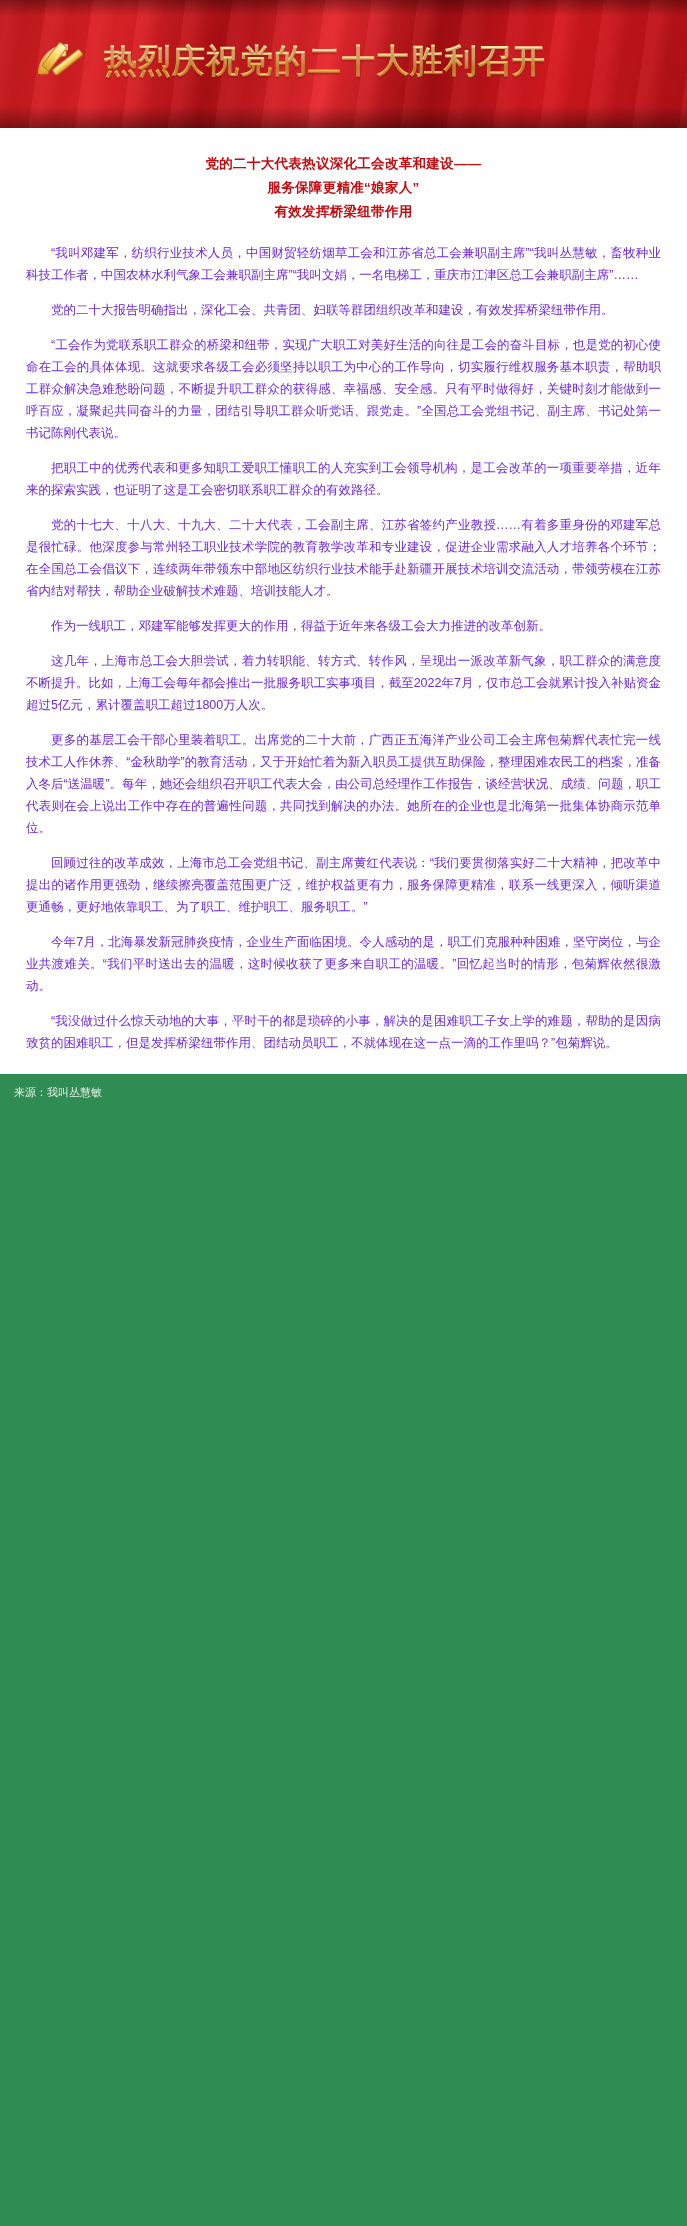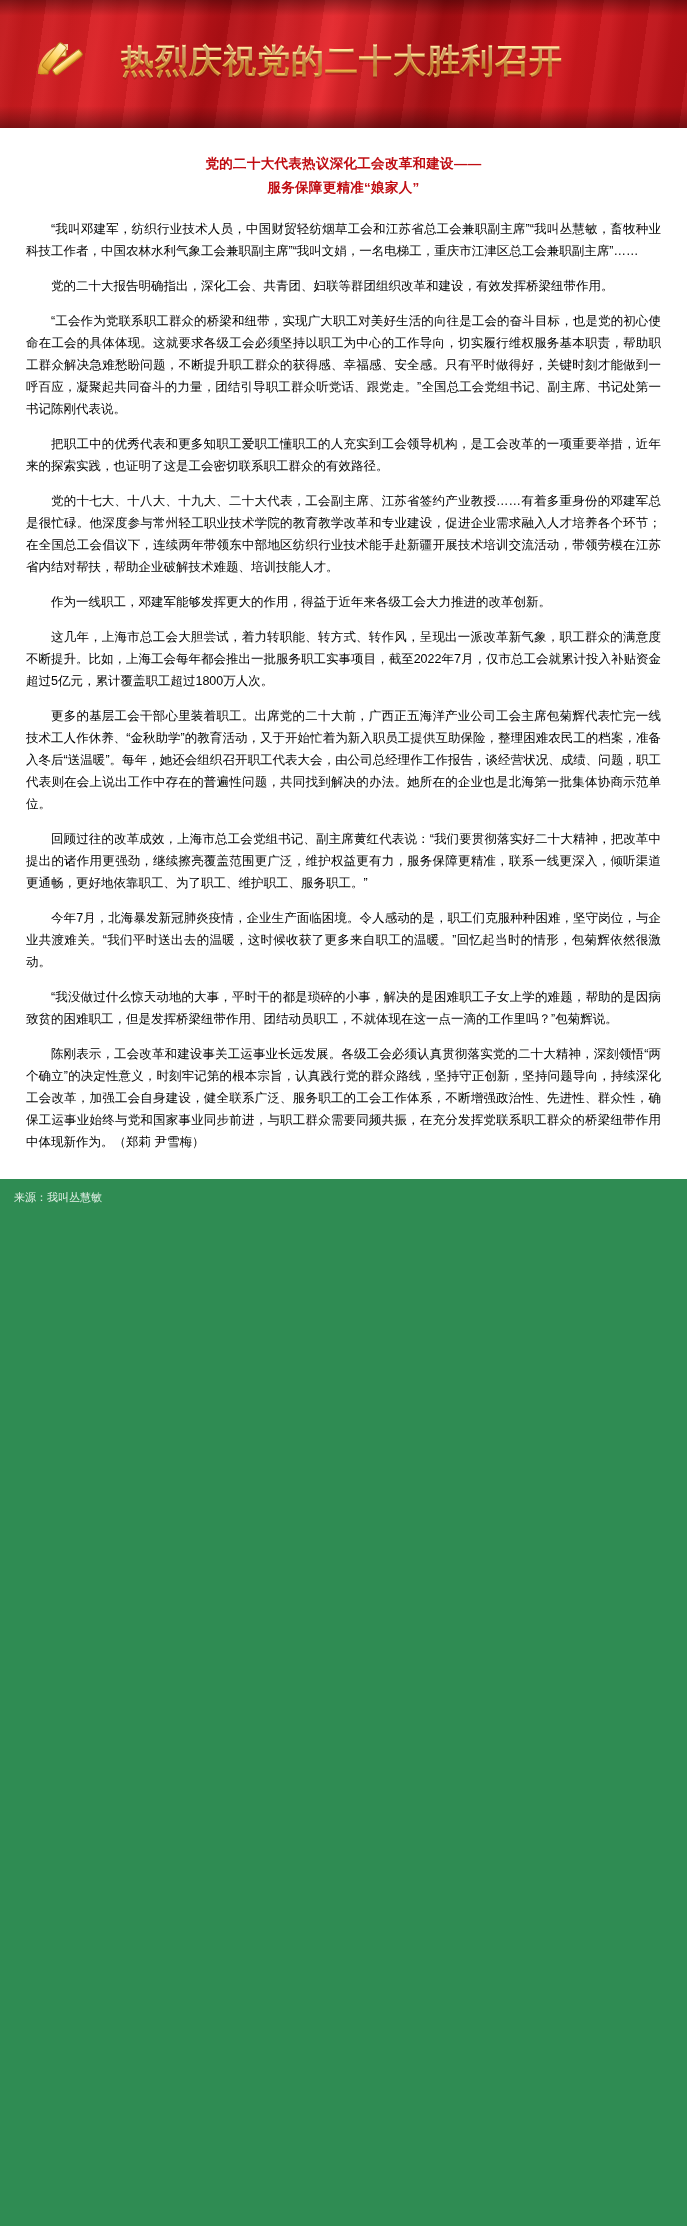--- a/index.html
+++ b/index.html
@@ -49,42 +49,42 @@
     background: linear-gradient(0deg, rgba(0,0,0,.38), rgba(0,0,0,0));
   }
   .emblem {
     position: absolute;
     left: 30px; top: 30px;
     width: 66px; height: 64px;
     z-index: 3;
   }
   .banner-title {
     position: absolute;
-    left: 121px; top: 28px;
+    left: 104px; top: 28px;
     width: 560px;
     height: 66px;
     display: flex;
     align-items: center;
     z-index: 3;
     font-family: "DejaVu Sans", "Liberation Sans", sans-serif;
     font-size: 33px;
     font-weight: bold;
     letter-spacing: 1px;
     color: #ffe9a8;
     background: linear-gradient(180deg, #fff6cf 0%, #ffe08a 45%, #e8ae3c 60%, #fff2c0 100%);
     -webkit-background-clip: text;
     background-clip: text;
     -webkit-text-fill-color: transparent;
     text-shadow: 0 2px 0 rgba(120,30,10,.35);
     white-space: nowrap;
   }
   
   .content {
     margin: 0;
-    padding: 18px 26px 26px 26px;
+    padding: 18px 26px 20px 26px;
     background: #ffffff;
     box-sizing: border-box;
     width: 687px;
   }
   .headline {
     text-align: center;
     color: #c00d12;
     font-weight: bold;
     font-size: 13.5px;
     line-height: 24px;
@@ -95,21 +95,21 @@
     display: block;
   }
   .article {
     margin-top: 18px;
   }
   .article p {
     margin: 0 0 13px 0;
     text-indent: 2em;
     font-size: 12.5px;
     line-height: 22px;
-    color: #000000;
+    color: #6d28d9;
     text-align: justify;
     font-family: "Liberation Sans", "DejaVu Sans", sans-serif;
   }
   .article p:last-child {
     margin-bottom: 0;
   }
   
   .footer {
     background: #2f8c53;
     padding: 10px 14px 14px 14px;
@@ -149,35 +149,35 @@
     </svg>
 
     <div class="banner-title">热烈庆祝党的二十大胜利召开</div>
   </div>
 
   <div class="content">
 
     <div class="headline">
       <span class="l1">党的二十大代表热议深化工会改革和建设——</span>
       <span class="l2">服务保障更精准“娘家人”</span>
+      <span class="l3">有效发挥桥梁纽带作用</span>
     </div>
 
     <div class="article" id="article-body">
         <p>“我叫邓建军，纺织行业技术人员，中国财贸轻纺烟草工会和江苏省总工会兼职副主席”“我叫丛慧敏，畜牧种业科技工作者，中国农林水利气象工会兼职副主席”“我叫文娟，一名电梯工，重庆市江津区总工会兼职副主席”……</p>
         <p>党的二十大报告明确指出，深化工会、共青团、妇联等群团组织改革和建设，有效发挥桥梁纽带作用。</p>
         <p>“工会作为党联系职工群众的桥梁和纽带，实现广大职工对美好生活的向往是工会的奋斗目标，也是党的初心使命在工会的具体体现。这就要求各级工会必须坚持以职工为中心的工作导向，切实履行维权服务基本职责，帮助职工群众解决急难愁盼问题，不断提升职工群众的获得感、幸福感、安全感。只有平时做得好，关键时刻才能做到一呼百应，凝聚起共同奋斗的力量，团结引导职工群众听党话、跟党走。”全国总工会党组书记、副主席、书记处第一书记陈刚代表说。</p>
         <p>把职工中的优秀代表和更多知职工爱职工懂职工的人充实到工会领导机构，是工会改革的一项重要举措，近年来的探索实践，也证明了这是工会密切联系职工群众的有效路径。</p>
         <p>党的十七大、十八大、十九大、二十大代表，工会副主席、江苏省签约产业教授……有着多重身份的邓建军总是很忙碌。他深度参与常州轻工职业技术学院的教育教学改革和专业建设，促进企业需求融入人才培养各个环节；在全国总工会倡议下，连续两年带领东中部地区纺织行业技术能手赴新疆开展技术培训交流活动，带领劳模在江苏省内结对帮扶，帮助企业破解技术难题、培训技能人才。</p>
         <p>作为一线职工，邓建军能够发挥更大的作用，得益于近年来各级工会大力推进的改革创新。</p>
         <p>这几年，上海市总工会大胆尝试，着力转职能、转方式、转作风，呈现出一派改革新气象，职工群众的满意度不断提升。比如，上海工会每年都会推出一批服务职工实事项目，截至2022年7月，仅市总工会就累计投入补贴资金超过5亿元，累计覆盖职工超过1800万人次。</p>
         <p>更多的基层工会干部心里装着职工。出席党的二十大前，广西正五海洋产业公司工会主席包菊辉代表忙完一线技术工人作休养、“金秋助学”的教育活动，又于开始忙着为新入职员工提供互助保险，整理困难农民工的档案，准备入冬后“送温暖”。每年，她还会组织召开职工代表大会，由公司总经理作工作报告，谈经营状况、成绩、问题，职工代表则在会上说出工作中存在的普遍性问题，共同找到解决的办法。她所在的企业也是北海第一批集体协商示范单位。</p>
         <p>回顾过往的改革成效，上海市总工会党组书记、副主席黄红代表说：“我们要贯彻落实好二十大精神，把改革中提出的诸作用更强劲，继续擦亮覆盖范围更广泛，维护权益更有力，服务保障更精准，联系一线更深入，倾听渠道更通畅，更好地依靠职工、为了职工、维护职工、服务职工。”</p>
         <p>今年7月，北海暴发新冠肺炎疫情，企业生产面临困境。令人感动的是，职工们克服种种困难，坚守岗位，与企业共渡难关。“我们平时送出去的温暖，这时候收获了更多来自职工的温暖。”回忆起当时的情形，包菊辉依然很激动。</p>
         <p>“我没做过什么惊天动地的大事，平时干的都是琐碎的小事，解决的是困难职工子女上学的难题，帮助的是因病致贫的困难职工，但是发挥桥梁纽带作用、团结动员职工，不就体现在这一点一滴的工作里吗？”包菊辉说。</p>
-        <p>陈刚表示，工会改革和建设事关工运事业长远发展。各级工会必须认真贯彻落实党的二十大精神，深刻领悟“两个确立”的决定性意义，时刻牢记第的根本宗旨，认真践行党的群众路线，坚持守正创新，坚持问题导向，持续深化工会改革，加强工会自身建设，健全联系广泛、服务职工的工会工作体系，不断增强政治性、先进性、群众性，确保工运事业始终与党和国家事业同步前进，与职工群众需要同频共振，在充分发挥党联系职工群众的桥梁纽带作用中体现新作为。（郑莉 尹雪梅）</p>
       </div>
 
   </div>
 
   <div class="footer">
     <div class="source">来源：我叫丛慧敏</div>
   </div>
 
 </div>
 

